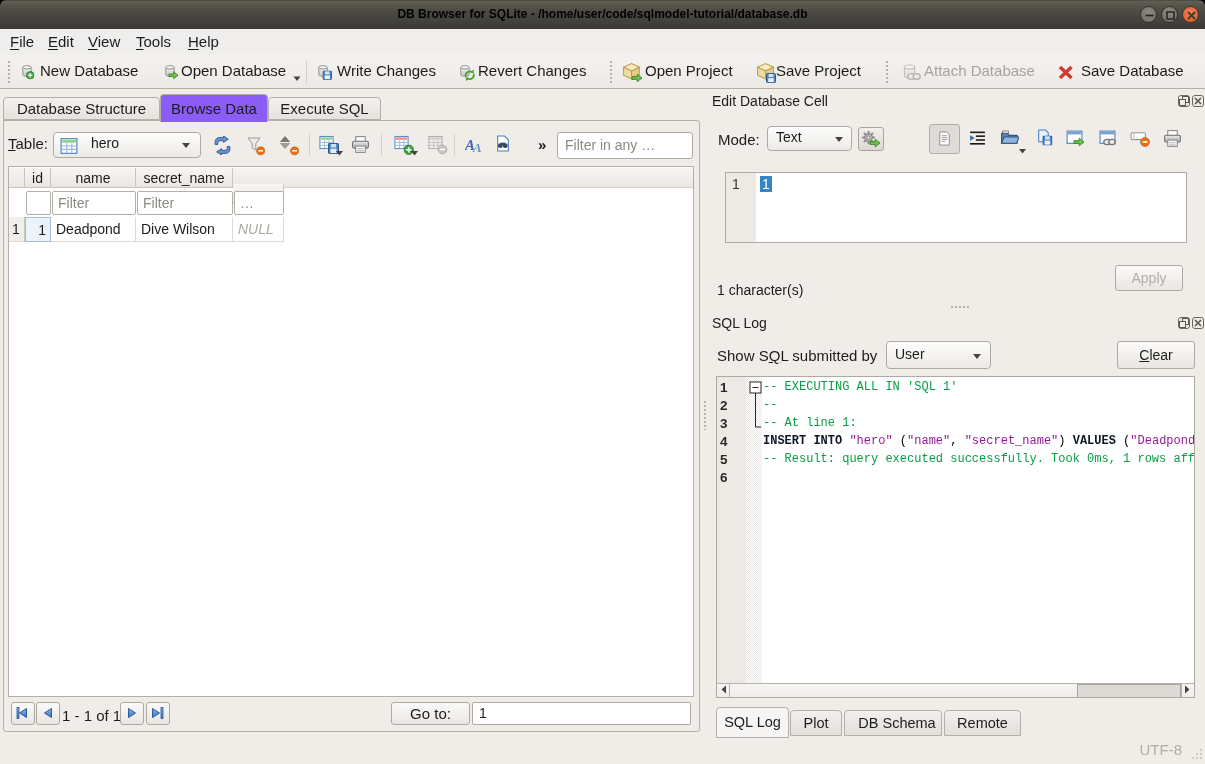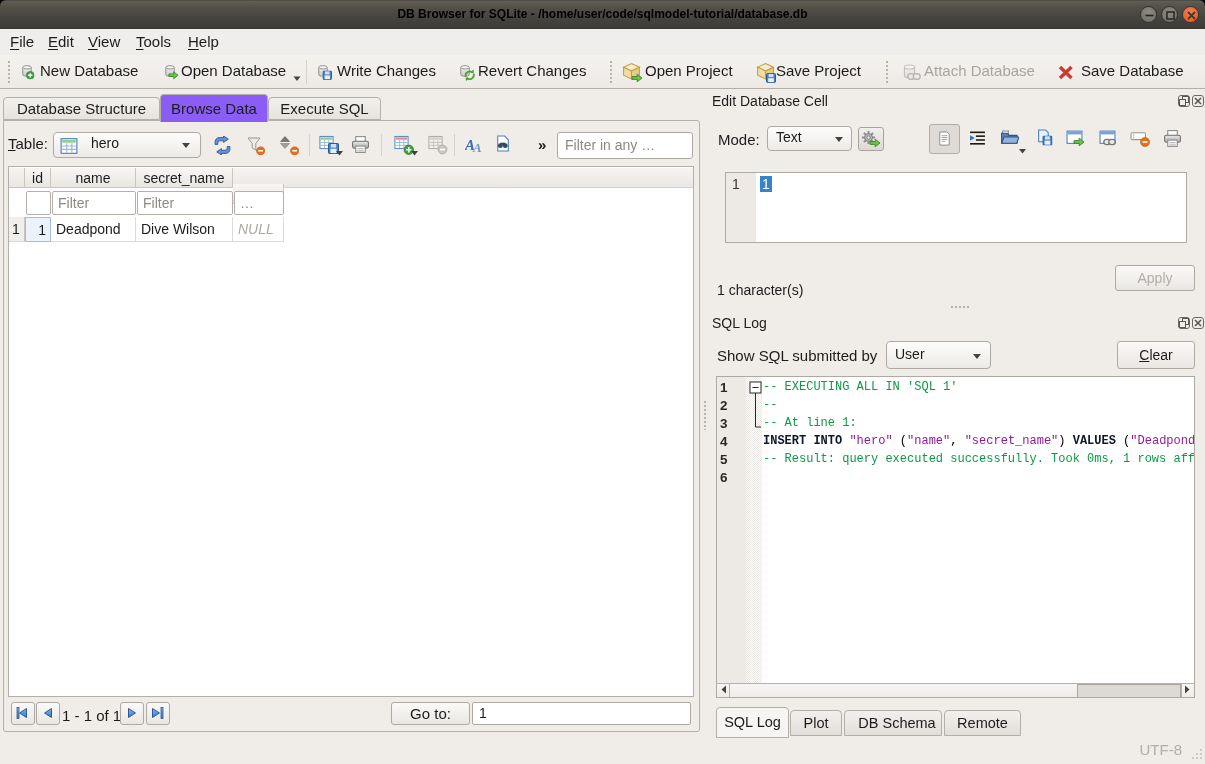--- a/index.html
+++ b/index.html
@@ -451,21 +451,21 @@
   <svg class="abs" style="left:1163px; top:129px;" width="19" height="19">
       <use href="#i-printer" width="19" height="19"></use>
     </svg>
 
   <div class="abs" id="cell-editor">
     <div id="cell-gutter"></div>
     <span style="position:absolute; left:6px; top:3px; font-size:14px; color:#3c352c;">1</span>
     <span style="position:absolute; left:34px; top:3px; font-size:14px; background:#3584c6; color:#fff; padding:0 2px;">1</span>
   </div>
   <div class="dock-title" style="left:717px; top:282px;">1 character(s)</div>
-  <div class="btn" style="left:1115px; top:265px; width:80px; height:26px; line-height:25px; color:#b3afa8;">Apply</div>
+  <div class="btn" style="left:1115px; top:265px; width:68px; height:26px; line-height:25px; color:#b3afa8;">Apply</div>
 
   <div class="dock-title" style="left:712px; top:315px;">SQL Log</div>
   <div class="dock-btn" style="left:1178px; top:317px;">
       <svg width="10" height="10">
         <rect x="3.5" y="0.5" width="6" height="6" fill="none" stroke="#5a5752"></rect>
         <rect x="0.5" y="3.5" width="6" height="6" fill="#f0ede9" stroke="#5a5752"></rect>
       </svg>
     </div>
   <div class="dock-btn" style="left:1192px; top:317px;">
       <svg width="10" height="10">

